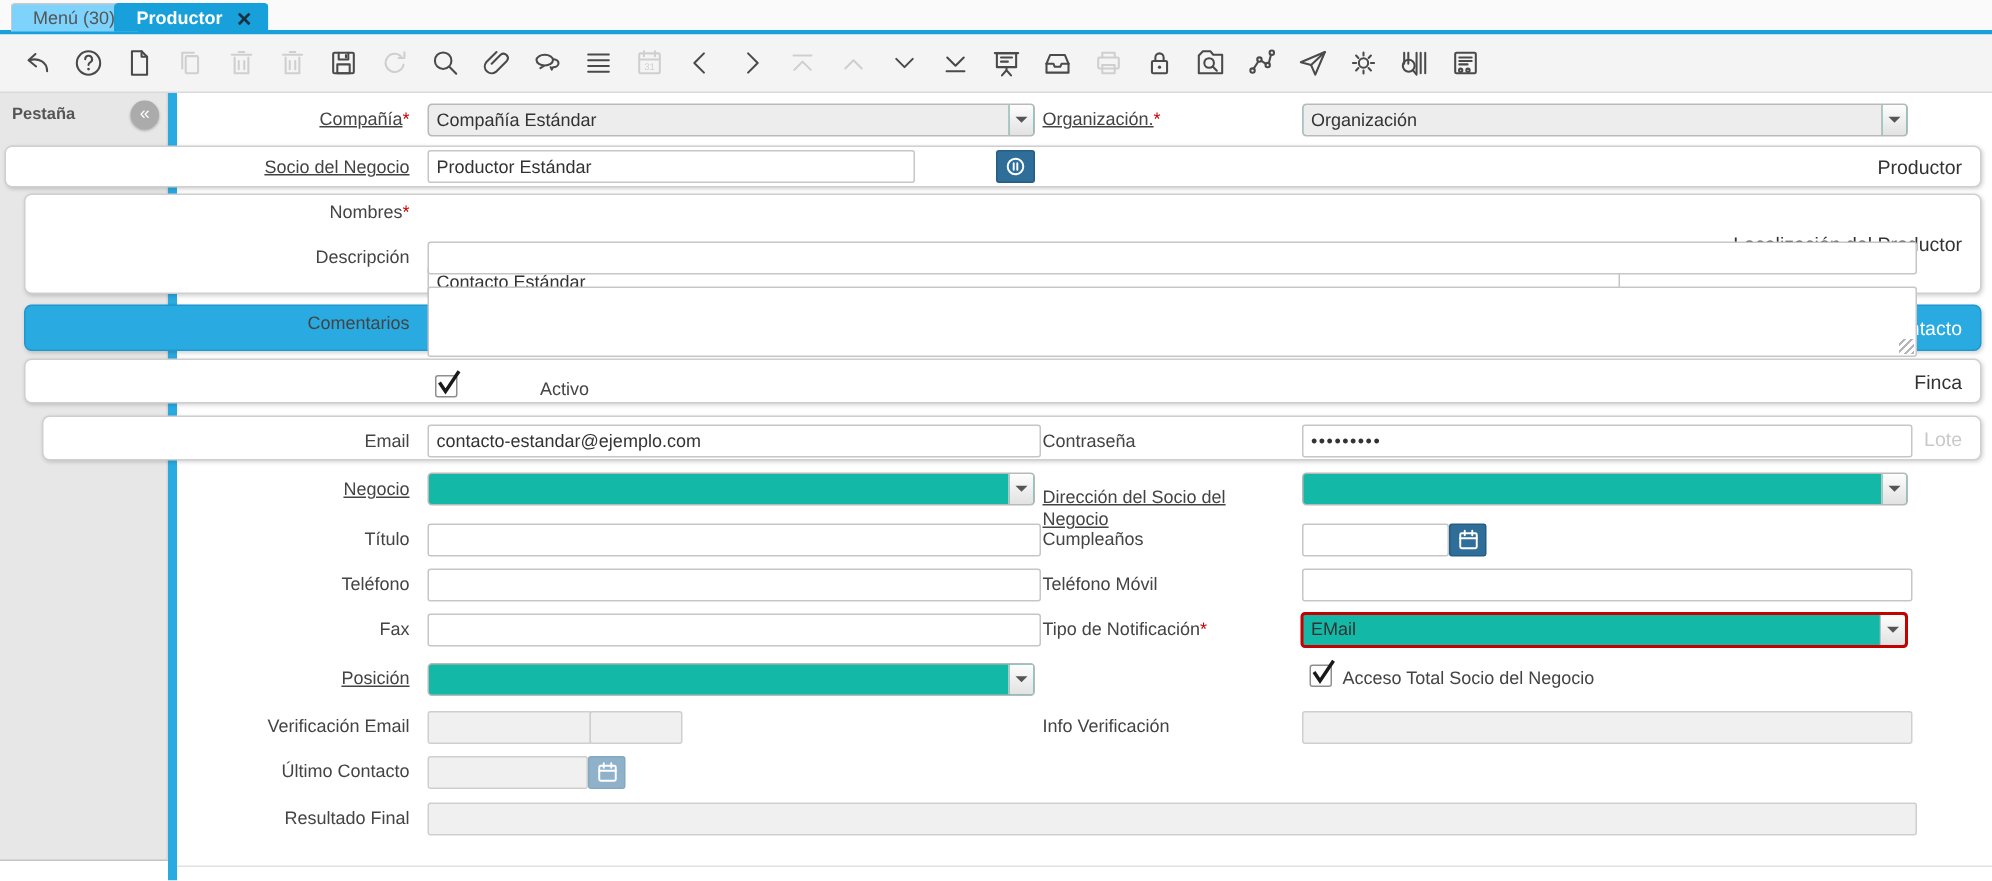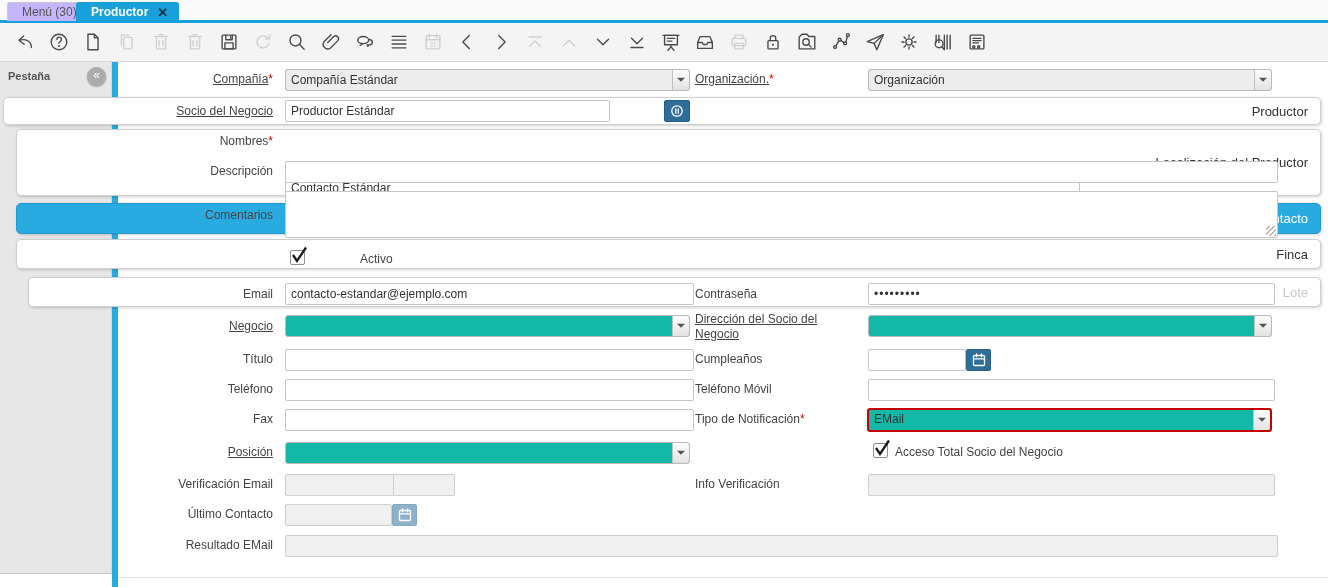--- a/index.html
+++ b/index.html
@@ -1,21 +1,21 @@
 <!DOCTYPE html>
 <html><head>
 <meta charset="utf-8">
 <style>
   * { margin:0; padding:0; box-sizing:border-box; }
   html,body { width:1328px; height:587px; background:#fff; font-family:"Liberation Sans", sans-serif; overflow:hidden; }
   .stage { position:relative; width:1328px; height:587px; }
 
   
   .tabbar { position:absolute; left:0; top:0; right:0; height:23px; background:#fafafa; border-bottom:3px solid #17a0da; }
-  .wtab { position:absolute; top:2px; height:19px; line-height:18px; font-size:12px; color:#555; background:#c4b5fd;
+  .wtab { position:absolute; top:2px; height:19px; line-height:18px; font-size:12px; color:#555; background:#7dd3fc;
           border:1px solid #c9c9c9; border-bottom:none; border-radius:3px 3px 0 0; padding:0 14px; cursor:default; }
   .wtab.active { background:#17a0da; border-color:#17a0da; color:#fff; font-weight:bold; display:flex; align-items:center; gap:9px; padding:0 10px 0 14px; }
   .wtab .close { font-weight:bold; color:#173040; font-size:13px; line-height:13px; }
 
   
   .toolbar { position:absolute; left:0; top:23px; right:0; height:39px; background:#f4f4f4; border-bottom:1px solid #dadada;
              display:flex; align-items:center; padding-left:14px; gap:12px; }
   .tbi { width:22px; height:22px; flex:0 0 auto; }
   .tbi svg { width:22px; height:22px; display:block; }
   .tbi svg * { stroke:#4a4a4a; fill:none; stroke-width:1.5; stroke-linecap:round; stroke-linejoin:round; }
@@ -335,21 +335,21 @@
   <div class="lblL" style="top:287px;"><span>Email</span></div>
   <div class="inp" style="left:285px; top:283px; width:409px;"><span>contacto-estandar@ejemplo.com</span></div>
   <div class="lblR" style="top:287px;"><span>Contraseña</span></div>
   <div class="inp" style="left:868px; top:283px; width:407px; letter-spacing:1px;"><span>•••••••••</span></div>
 
   <div class="lblL" style="top:319px;"><span class="u">Negocio</span></div>
   <div class="combo" style="left:285px; top:315px; width:405px;">
     <span class="val"></span>
       <span class="dbtn"></span>
   </div>
-  <div class="lblR" style="top:312px;"><span class="u">Dirección del Socio del Negocio</span></div>
+  <div class="lblR" style="top:324px;"><span class="u">Dirección del Socio del Negocio</span></div>
   <div class="combo" style="left:868px; top:315px; width:404px;">
     <span class="val"></span>
       <span class="dbtn"></span>
   </div>
 
   <div class="lblL" style="top:352px;"><span>Título</span></div>
   <div class="inp" style="left:285px; top:349px; width:409px;"><span></span></div>
   <div class="lblR" style="top:352px;"><span>Cumpleaños</span></div>
   <div class="inp" style="left:868px; top:349px; width:98px;"><span></span></div>
   <div class="btn-blue" style="left:966px; top:349px; width:25px;">
@@ -392,16 +392,16 @@
 
   <div class="lblL" style="top:507px;"><span>Último Contacto</span></div>
   <div class="inp ro" style="left:285px; top:504px; width:107px;"><span></span></div>
   <div class="btn-blue disb" style="left:392px; top:504px; width:25px;">
     <svg viewBox="0 0 16 16">
         <rect x="2.5" y="3.5" width="11" height="10" rx="1"></rect>
         <path d="M5.5 1.8v3M10.5 1.8v3M2.5 6.8h11"></path>
       </svg>
   </div>
 
-  <div class="lblL" style="top:538px;"><span>Resultado EMail</span></div>
+  <div class="lblL" style="top:538px;"><span>Resultado Final</span></div>
   <div class="inp ro" style="left:285px; top:535px; width:993px;"><span></span></div>
 
 </div>
 
 </body></html>

